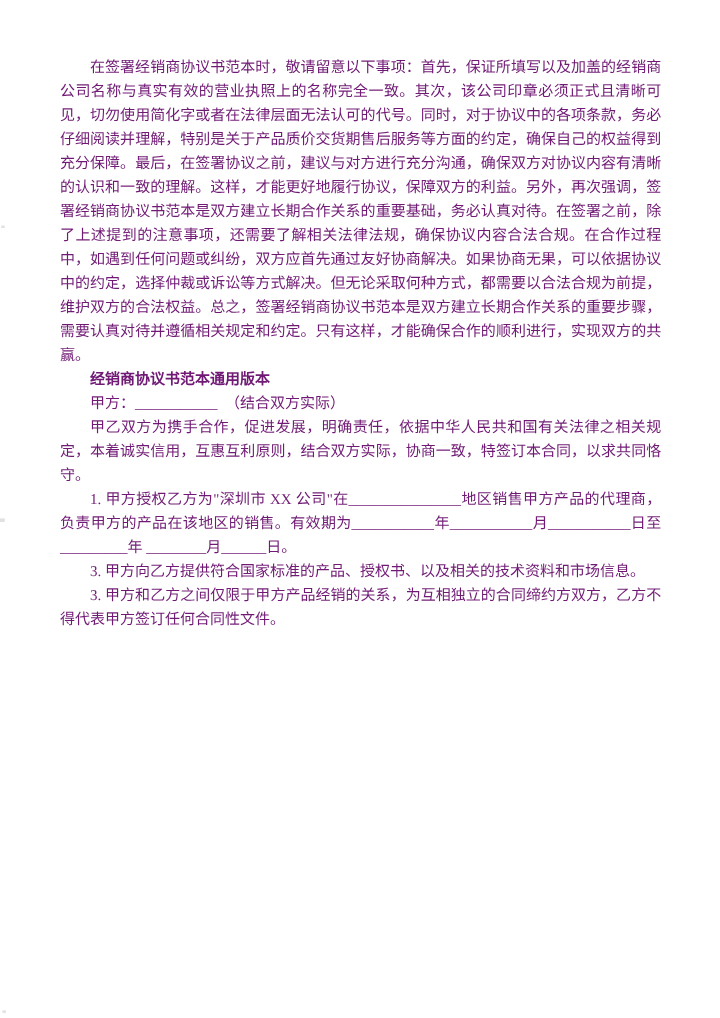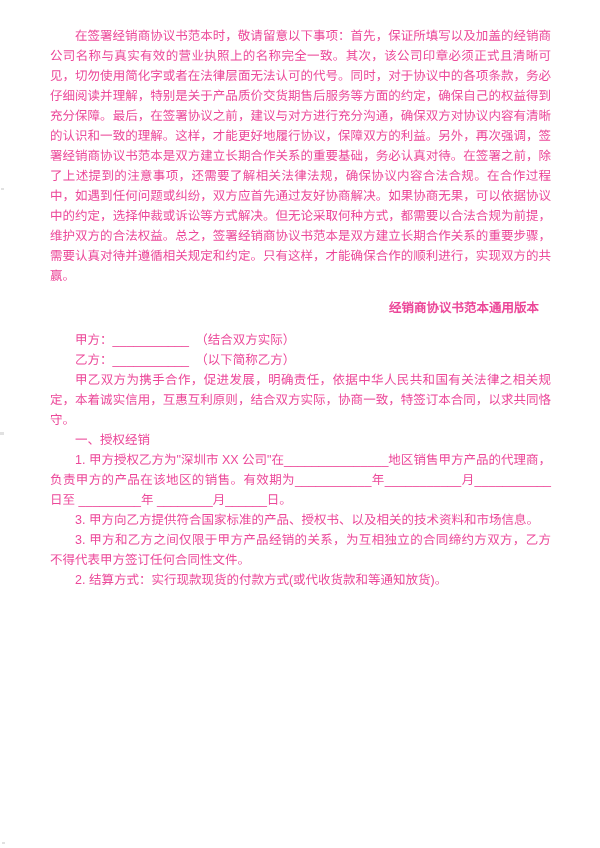--- a/index.html
+++ b/index.html
@@ -10,24 +10,24 @@
   body {
     width: 600px;
     height: 848px;
     overflow: hidden;
     position: relative;
   }
   .page {
     box-sizing: border-box;
     width: 600px;
     height: 848px;
-    padding: 26px 49px 0 50px;
+    padding: 46px 49px 0 50px;
     background: #ffffff;
-    color: #ec4899;
-    font-family: Liberation Sans, sans-serif;
+    color: #701a75;
+    font-family: Liberation Serif, serif;
     font-size: 12.5px;
     line-height: 20px;
     position: relative;
   }
   .page > * + * {
     margin-top: 20px;
   }
   .para {
     margin: 0;
     text-indent: 2em;
@@ -35,26 +35,26 @@
     font-weight: normal;
   }
   .line {
     margin: 0;
     text-indent: 2em;
     text-align: left;
     font-weight: normal;
     white-space: nowrap;
   }
   .title {
-    margin: 12px;
+    margin: 0;
     text-indent: 2em;
     font-size: 12.5px;
     line-height: 20px;
     font-weight: 700;
-    text-align: right;
+    text-align: left;
   }
   .section-heading {
     margin: 0;
     text-indent: 2em;
     font-size: 12.5px;
     line-height: 20px;
     font-weight: normal;
     text-align: left;
   }
   .scan-speck {
@@ -70,33 +70,30 @@
 <body>
 
 <div class="page">
 
   <p class="para">在签署经销商协议书范本时，敬请留意以下事项：首先，保证所填写以及加盖的经销商公司名称与真实有效的营业执照上的名称完全一致。其次，该公司印章必须正式且清晰可见，切勿使用简化字或者在法律层面无法认可的代号。同时，对于协议中的各项条款，务必仔细阅读并理解，特别是关于产品质价交货期售后服务等方面的约定，确保自己的权益得到充分保障。最后，在签署协议之前，建议与对方进行充分沟通，确保双方对协议内容有清晰的认识和一致的理解。这样，才能更好地履行协议，保障双方的利益。另外，再次强调，签署经销商协议书范本是双方建立长期合作关系的重要基础，务必认真对待。在签署之前，除了上述提到的注意事项，还需要了解相关法律法规，确保协议内容合法合规。在合作过程中，如遇到任何问题或纠纷，双方应首先通过友好协商解决。如果协商无果，可以依据协议中的约定，选择仲裁或诉讼等方式解决。但无论采取何种方式，都需要以合法合规为前提，维护双方的合法权益。总之，签署经销商协议书范本是双方建立长期合作关系的重要步骤，需要认真对待并遵循相关规定和约定。只有这样，才能确保合作的顺利进行，实现双方的共赢。</p>
 
   <h1 class="title">经销商协议书范本通用版本</h1>
 
   <p class="line">甲方：___________　（结合双方实际）</p>
 
-  <p class="line">乙方：___________　（以下简称乙方）</p>
 
   <p class="para">甲乙双方为携手合作，促进发展，明确责任，依据中华人民共和国有关法律之相关规定，本着诚实信用，互惠互利原则，结合双方实际，协商一致，特签订本合同，以求共同恪守。</p>
 
-  <h2 class="section-heading">一、授权经销</h2>
 
   <p class="para">1. 甲方授权乙方为"深圳市 XX 公司"在_______________地区销售甲方产品的代理商，负责甲方的产品在该地区的销售。有效期为___________年___________月___________日至 _________年 ________月______日。</p>
 
   <p class="para">3. 甲方向乙方提供符合国家标准的产品、授权书、以及相关的技术资料和市场信息。</p>
 
   <p class="para">3. 甲方和乙方之间仅限于甲方产品经销的关系，为互相独立的合同缔约方双方，乙方不得代表甲方签订任何合同性文件。</p>
 
 
 
-  <p class="para">2. 结算方式：实行现款现货的付款方式(或代收货款和等通知放货)。</p>
 
 </div>
 
 <div class="scan-speck speck-1"></div>
 <div class="scan-speck speck-2"></div>
 <div class="scan-speck speck-3"></div>
 
 </body></html>

